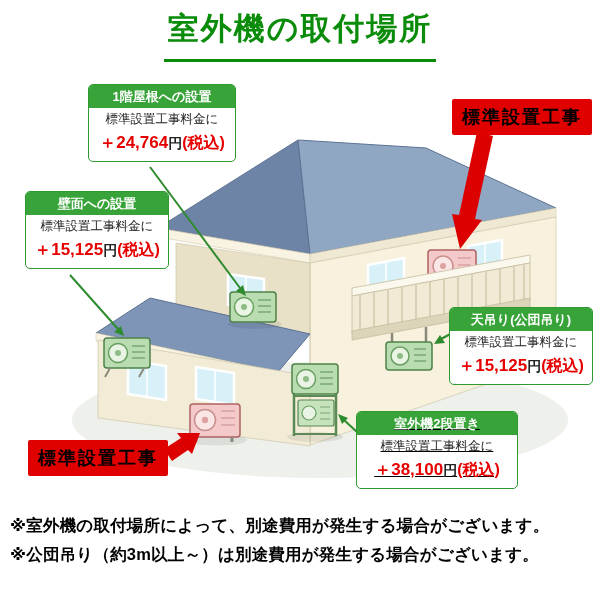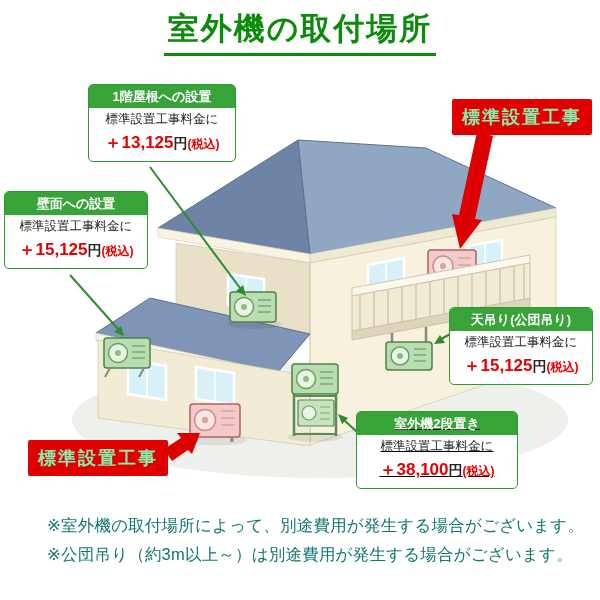--- a/index.html
+++ b/index.html
@@ -1,31 +1,31 @@
 <!DOCTYPE html>
 <html><head>
 <meta charset="utf-8">
 <style>
   html,body{margin:0;padding:0;}
   body{width:600px;height:600px;background:#ffffff;font-family:"Liberation Sans","DejaVu Sans",sans-serif;}
   .stage{position:relative;width:600px;height:600px;background:#ffffff;overflow:hidden;}
   .house-svg{position:absolute;left:0;top:0;z-index:1;}
   .title-wrap{position:absolute;top:8px;left:0;width:600px;display:flex;justify-content:center;z-index:2;}
-  .page-title{font-size:31px;font-weight:bold;color:#0a8c0a;letter-spacing:2px;border-bottom:3px solid #0a8c0a;padding:0 4px 3px;}
+  .page-title{font-size:31px;font-weight:bold;color:#0a8c0a;letter-spacing:2px;border-bottom:3px solid #0a8c0a;padding:0 4px 9px;}
   .callout{position:absolute;background:#ffffff;border:1.5px solid #2f9b2f;border-radius:5px;text-align:center;overflow:hidden;z-index:3;box-shadow:0 0 0 0;}
   .callout-header{background:#38a338;color:#ffffff;font-weight:bold;font-size:13px;line-height:1;padding:5px 2px;text-align:center;}
   .callout-body{padding:3px 3px 7px;}
   .callout-line1{font-size:12.5px;color:#222222;}
   .callout-price{margin-top:3px;white-space:nowrap;}
   .amt{color:#e60000;font-weight:bold;font-size:17px;}
   .yen{color:#222222;font-weight:bold;font-size:14px;}
-  .tax{color:#e60000;font-weight:bold;font-size:12px;}
-  .red-label{position:absolute;background:#e00000;color:#86efac;font-weight:bold;font-size:18px;letter-spacing:2px;padding:6px 10px;border-radius:2px;z-index:3;white-space:nowrap;}
+  .tax{color:#e60000;font-weight:bold;font-size:16px;}
+  .red-label{position:absolute;background:#e00000;color:#000000;font-weight:bold;font-size:18px;letter-spacing:2px;padding:6px 10px;border-radius:2px;z-index:3;white-space:nowrap;}
   .notes{position:absolute;left:10px;top:511px;width:586px;z-index:2;}
-  .note-line{font-size:16.5px;font-weight:normal;color:#0f766e;line-height:29px;letter-spacing:0.2px;margin-left:37px;}
+  .note-line{font-size:16.5px;font-weight:bold;color:#000000;line-height:29px;letter-spacing:0.2px;}
 </style>
 </head>
 <body>
 
 <div class="stage">
 
   <svg class="house-svg" width="600" height="600" viewBox="0 0 600 600">
 
     <ellipse cx="320" cy="420" rx="248" ry="58" fill="#eef0ec"></ellipse>
 
@@ -144,25 +144,25 @@
   </svg>
 
   <div class="title-wrap">
     <div class="page-title">室外機の取付場所</div>
   </div>
 
   <div class="callout" style="left:88px;top:84px;width:146px;">
     <div class="callout-header">1階屋根への設置</div>
     <div class="callout-body">
       <div class="callout-line1">標準設置工事料金に</div>
-      <div class="callout-price"><span class="amt">＋13,125</span><span class="yen">円</span><span class="tax">(税込)</span></div>
+      <div class="callout-price"><span class="amt">＋24,764</span><span class="yen">円</span><span class="tax">(税込)</span></div>
     </div>
   </div>
 
-  <div class="callout" style="left:4px;top:191px;width:142px;">
+  <div class="callout" style="left:25px;top:191px;width:142px;">
     <div class="callout-header">壁面への設置</div>
     <div class="callout-body">
       <div class="callout-line1">標準設置工事料金に</div>
       <div class="callout-price"><span class="amt">＋15,125</span><span class="yen">円</span><span class="tax">(税込)</span></div>
     </div>
   </div>
 
   <div class="callout" style="left:449px;top:307px;width:142px;">
     <div class="callout-header">天吊り(公団吊り)</div>
     <div class="callout-body">

